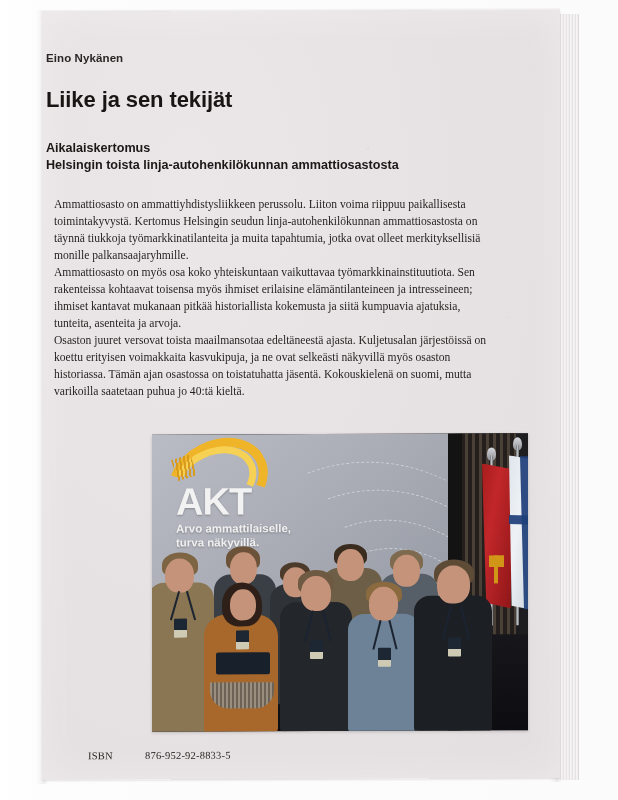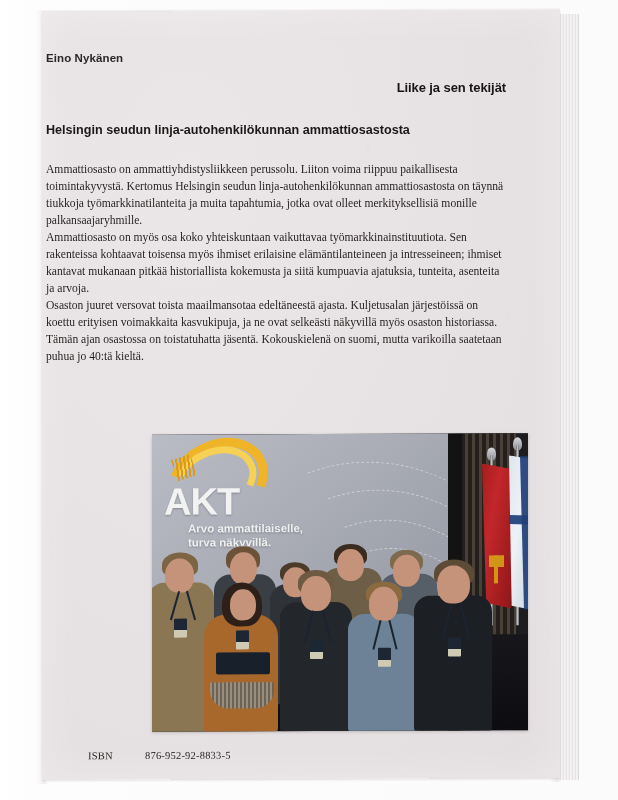--- a/index.html
+++ b/index.html
@@ -105,49 +105,48 @@
     top: 52px;
     width: 460px;
   }
 
   .author {
     font-family: "Liberation Sans", sans-serif;
     font-weight: bold;
     font-size: 11.5px;
     color: #2a2626;
     letter-spacing: .1px;
-    margin: 0 0 16px 0;
+    margin: 0 0 23px 0;
   }
 
   .main-title {
     font-family: "Liberation Sans", sans-serif;
     font-weight: bold;
-    font-size: 13px;
+    font-size: 22px;
     color: #181515;
     letter-spacing: -.1px;
     margin: 0 0 27px 0;
-    text-align: right;
   }
 
   .subtitle-block {
     font-family: "Liberation Sans", sans-serif;
     font-weight: bold;
     font-size: 12.6px;
     color: #1c1818;
     line-height: 1.34;
     margin: 0 0 23px 0;
   }
   .subtitle-block div { white-space: nowrap; }
 
   .blurb {
     font-family: "Liberation Serif", serif;
     font-size: 11.6px;
     color: #241f1f;
     line-height: 1.465;
-    margin: 0;
+    margin: 8px;
   }
   .blurb p {
     margin: 0;
   }
 
   
   .photo-wrap {
     position: absolute;
     left: 152px;
     top: 434px;
@@ -210,32 +209,32 @@
   .swoosh .bars {
     position: absolute; left: 8px; top: 16px;
     width: 20px; height: 22px;
     background: repeating-linear-gradient(100deg,
         #d89b1d 0 2px, rgba(0,0,0,0) 2px 4px);
     transform: rotate(-18deg);
   }
 
   .akt-text {
     position: absolute;
-    left: 12px; top: 48px;
+    left: 24px; top: 48px;
     font-family: "Liberation Sans", sans-serif;
     font-weight: bold;
     font-size: 38px;
     color: #f2f2f2;
     letter-spacing: -1px;
     line-height: 1;
     text-shadow: 0 1px 2px rgba(0,0,0,.25);
   }
   .akt-tag {
     position: absolute;
-    left: 36px; top: 88px;
+    left: 24px; top: 88px;
     font-family: "Liberation Sans", sans-serif;
     font-weight: bold;
     font-size: 11.5px;
     color: #f0f0f0;
     line-height: 1.18;
     text-shadow: 0 1px 2px rgba(0,0,0,.28);
   }
 
   
   .wall {
@@ -378,21 +377,22 @@
   <div class="cover-top-bevel"></div>
   <div class="cover"></div>
 
   <div class="content">
 
     <div class="author">Eino Nykänen</div>
 
     <div class="main-title">Liike ja sen tekijät</div>
 
     <div class="subtitle-block">
-      <div>Helsingin seudun linja-autohenkilökunnan ammattiosastosta</div>
+      <div>Aikalaiskertomus</div>
+      <div>Helsingin toista linja-autohenkilökunnan ammattiosastosta</div>
     </div>
 
     <div class="blurb">
         <p>Ammattiosasto on ammattiyhdistysliikkeen perussolu. Liiton voima riippuu paikallisesta toimintakyvystä. Kertomus Helsingin seudun linja-autohenkilökunnan ammattiosastosta on täynnä tiukkoja työmarkkinatilanteita ja muita tapahtumia, jotka ovat olleet merkityksellisiä monille palkansaajaryhmille.</p>
         <p>Ammattiosasto on myös osa koko yhteiskuntaan vaikuttavaa työmarkkinainstituutiota. Sen rakenteissa kohtaavat toisensa myös ihmiset erilaisine elämäntilanteineen ja intresseineen; ihmiset kantavat mukanaan pitkää historiallista kokemusta ja siitä kumpuavia ajatuksia, tunteita, asenteita ja arvoja.</p>
         <p>Osaston juuret versovat toista maailmansotaa edeltäneestä ajasta. Kuljetusalan järjestöissä on koettu erityisen voimakkaita kasvukipuja, ja ne ovat selkeästi näkyvillä myös osaston historiassa. Tämän ajan osastossa on toistatuhatta jäsentä. Kokouskielenä on suomi, mutta varikoilla saatetaan puhua jo 40:tä kieltä.</p>
       </div>
   </div>
 
   <div class="photo-wrap">

